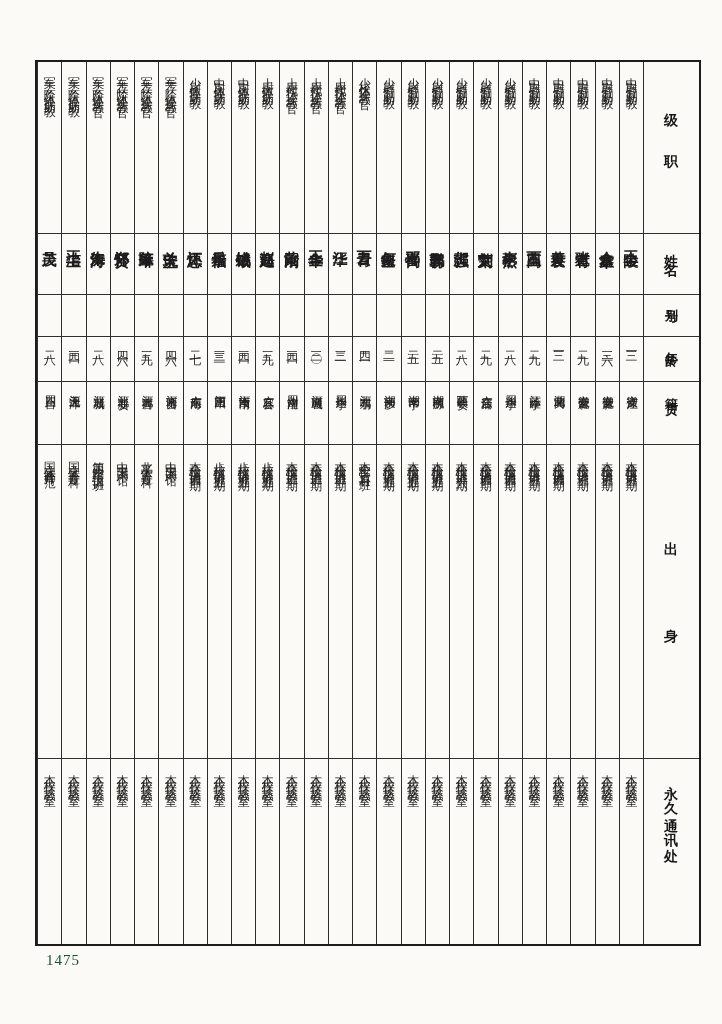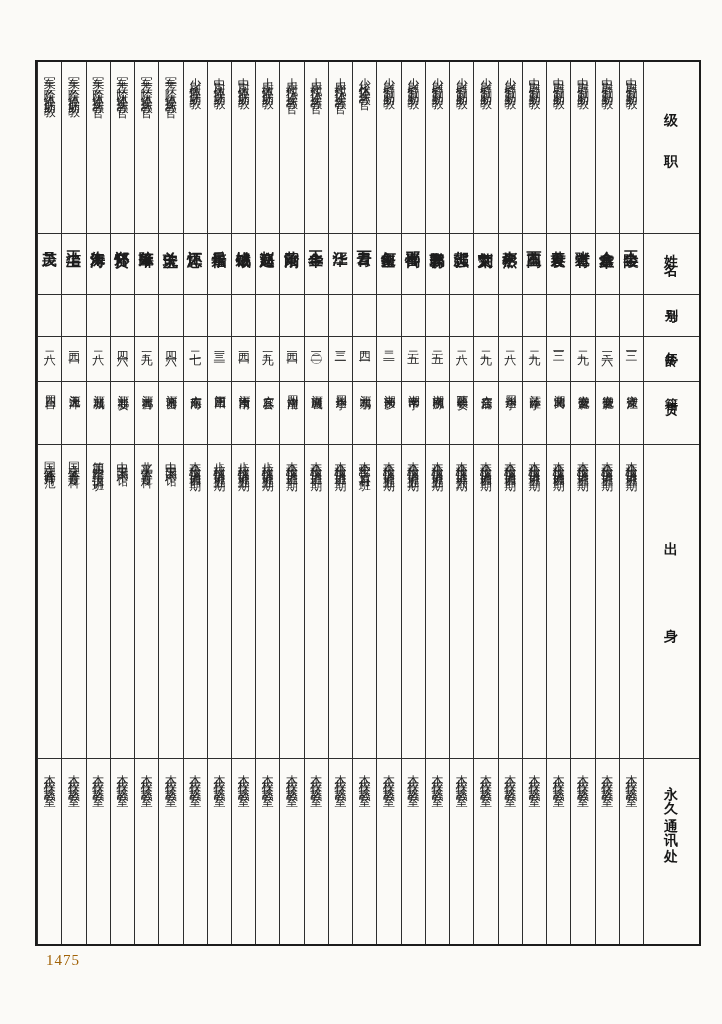--- a/index.html
+++ b/index.html
@@ -59,21 +59,21 @@
   .h-rank{font-size:14px;letter-spacing:42px;padding-top:40px;}
   .h-name{font-size:14px;letter-spacing:9px;padding-top:9px;}
   .h-alias{font-size:13px;letter-spacing:1px;padding-top:4px;}
   .h-age{font-size:13px;letter-spacing:1px;padding-top:5px;}
   .h-native{font-size:13px;letter-spacing:5px;padding-top:6px;}
   .h-origin{font-size:14px;letter-spacing:88px;padding-top:85px;}
   .h-address{font-size:14px;letter-spacing:16px;padding-top:15px;}
   .page-number{
     position:absolute;left:46px;top:952px;
     font-family:"Liberation Serif","DejaVu Serif",serif;
-    font-size:15px;color:#a16207;letter-spacing:1px;
+    font-size:15px;color:#14532d;letter-spacing:1px;
   }
 </style>
 </head>
 <body>
 
 <div class="page">
 
   <div class="table-frame">
 
     <div class="col header-col">

